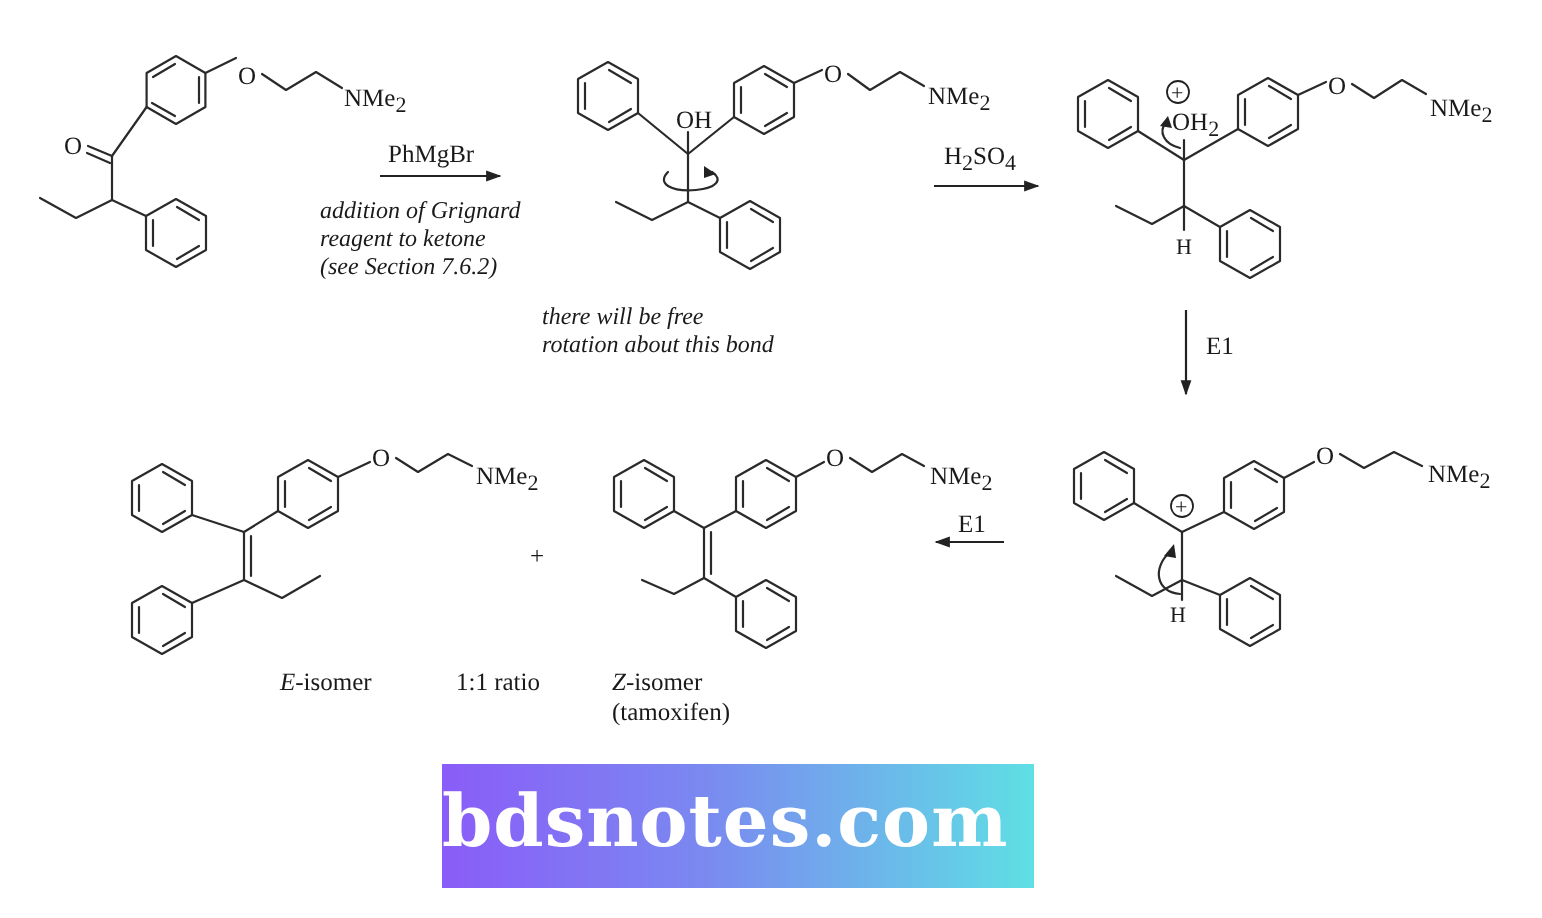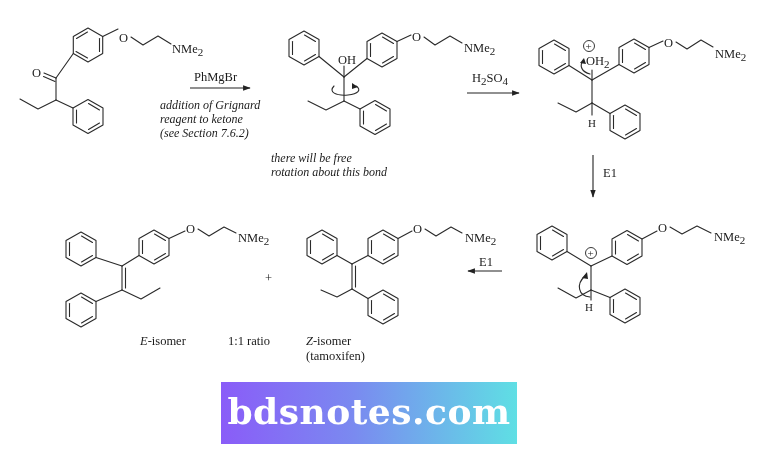--- a/index.html
+++ b/index.html
@@ -6,21 +6,21 @@
   body { width:771px; height:459px; position:relative; overflow:hidden; font-family:"Liberation Serif", serif; }
   svg.scheme { position:absolute; left:0; top:0; }
   .bond { stroke:#2a2a2a; stroke-width:1.1; fill:none; stroke-linecap:round; stroke-linejoin:round; }
   .lbl { font-family:"Liberation Serif", serif; font-size:12.5px; fill:#1a1a1a; }
   .lbl-sm { font-family:"Liberation Serif", serif; font-size:11px; fill:#1a1a1a; }
   .ital { font-family:"Liberation Serif", serif; font-style:italic; font-size:12px; fill:#1a1a1a; }
   .arrowline { stroke:#222; stroke-width:1.1; fill:none; }
   .banner {
     position:absolute; left:221px; top:382px; width:296px; height:62px;
     background:linear-gradient(90deg, #8a5cf8 0%, #7a8af0 45%, #5fdfe4 100%);
-    display:flex; align-items:center; justify-content:center;
+    display:flex; align-items:center; 
   }
   .banner span {
     color:#ffffff; font-family:"DejaVu Serif", serif; font-weight:bold; font-size:36px; letter-spacing:0.5px;
     margin-top:-4px;
   }
 </style>
 </head>
 <body>
 
 <svg class="scheme" width="771" height="459" viewBox="0 0 771 459">

